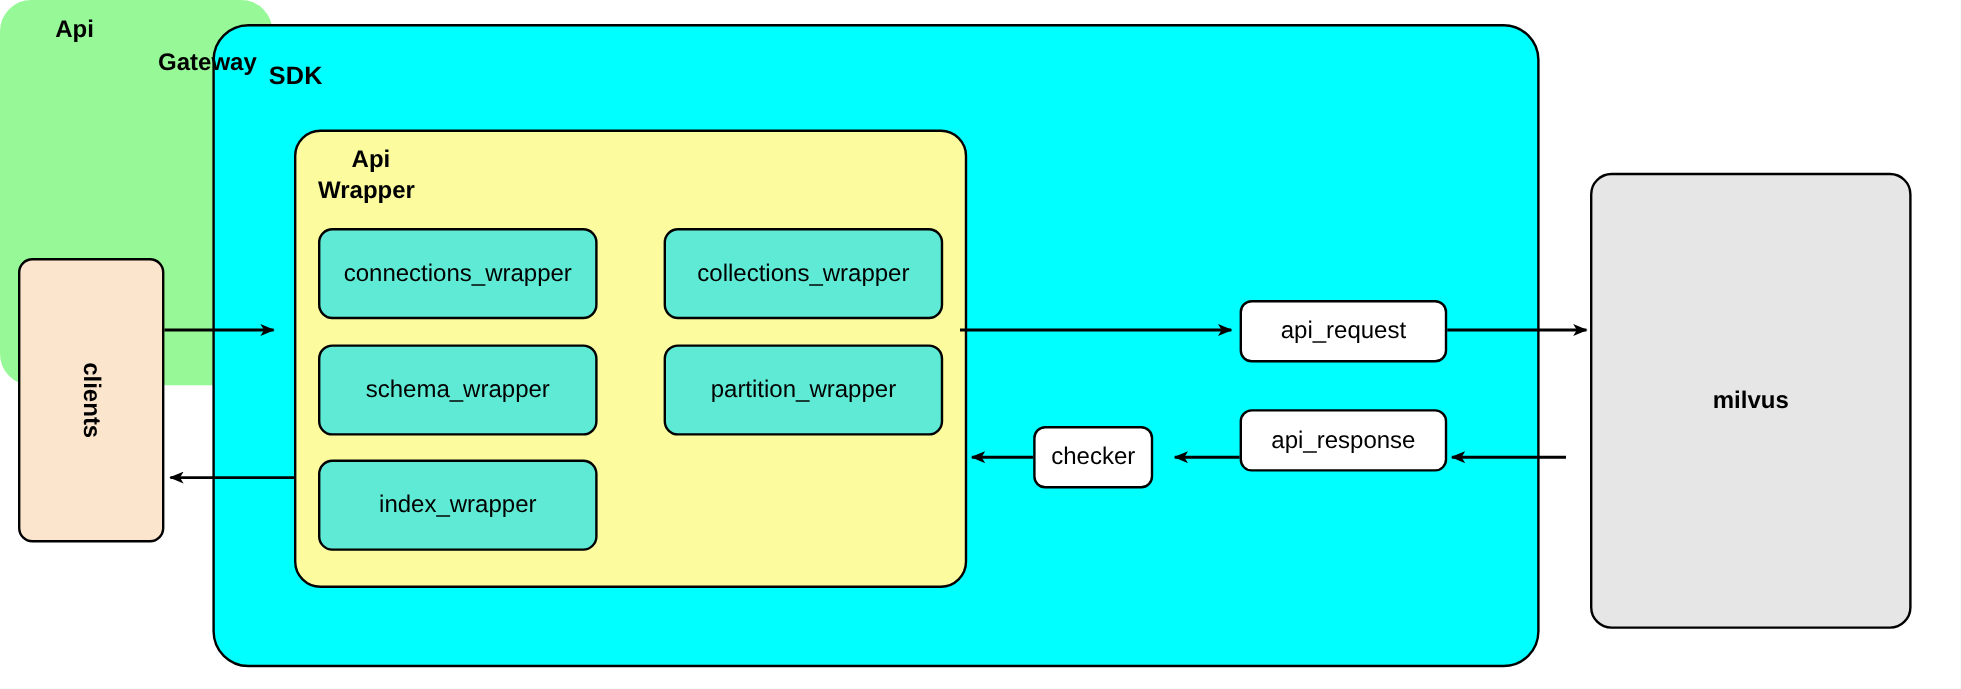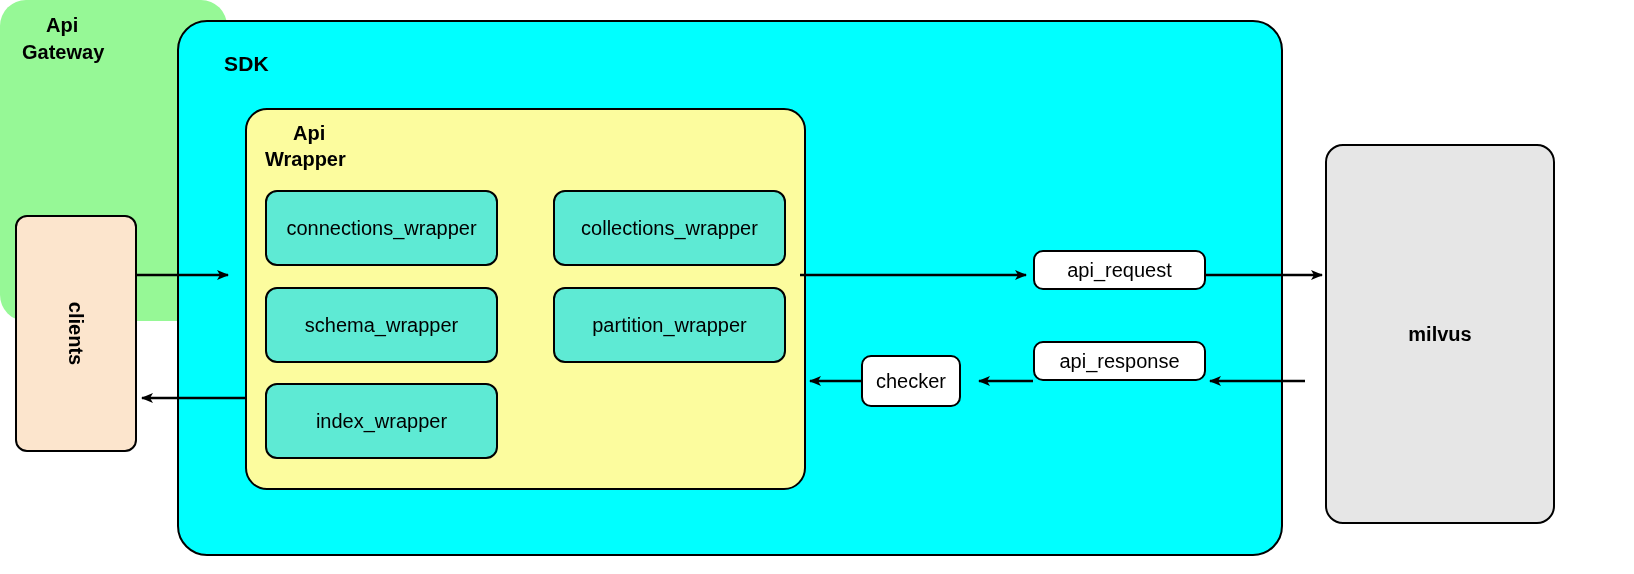--- a/index.html
+++ b/index.html
@@ -33,39 +33,39 @@
   .wr-1{top:190px;}
   .wr-2{top:287px;}
   .wr-3{top:383px;}
 
   
   #api-gateway{left:1010px;top:146px;width:227px;height:321px;
        background:#96F896;border-radius:26px;border:none;display:block;}
   #api-gateway-label{position:absolute;left:14px;top:12px;font-size:20px;
        font-weight:bold;line-height:1.35;width:200px;text-align:left;}
   #api-gateway-label .l1{display:block;padding-left:32px;}
-  #api-gateway-label .l2{display:block;padding-left:8px;}
+  #api-gateway-label .l2{display:block;padding-left:8px;text-align:right;}
 
   .gcard{background:#ffffff;border-radius:10px;font-size:20px;
-         left:1033px;width:173px;height:40px;}
+         left:1033px;width:173px;height:52px;}
   #api-request-box{top:250px;}
   #api-response-box{top:341px;justify-content:center;}
 
   
   #checker-box{left:861px;top:355px;width:100px;height:52px;
        background:#ffffff;border-radius:10px;font-size:20px;}
 
   
   #clients-box{left:15px;top:215px;width:122px;height:237px;
        background:#FCE5CD;border-radius:12px;}
   #clients-label{font-size:20px;font-weight:bold;
        transform:rotate(90deg);white-space:nowrap;}
 
   
-  #milvus-box{left:1325px;top:144px;width:230px;height:380px;
+  #milvus-box{left:1325px;top:144px;width:268px;height:380px;
        background:#E6E6E6;border-radius:18px;font-size:20px;font-weight:bold;}
 
   
   #connectors{position:absolute;left:0;top:0;width:1634px;height:574px;
        pointer-events:none;}
 </style>
 </head>
 <body>
 
 <div class="stage">

